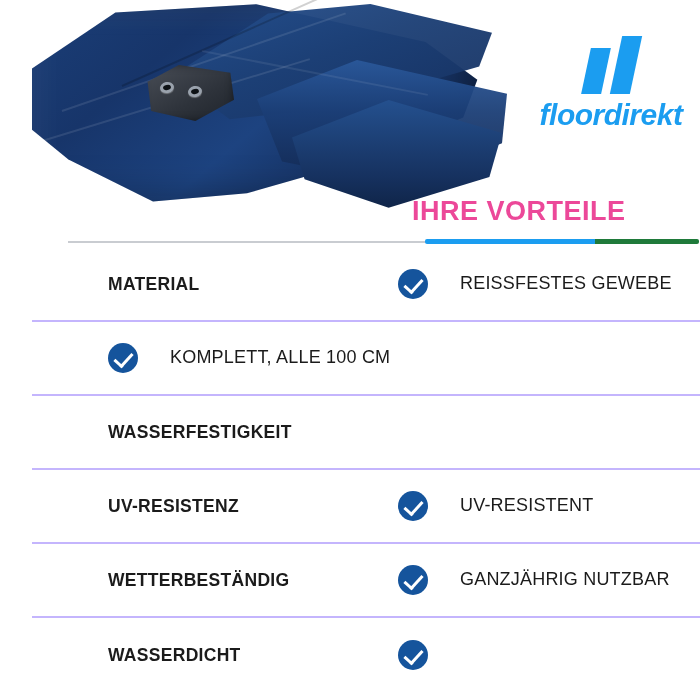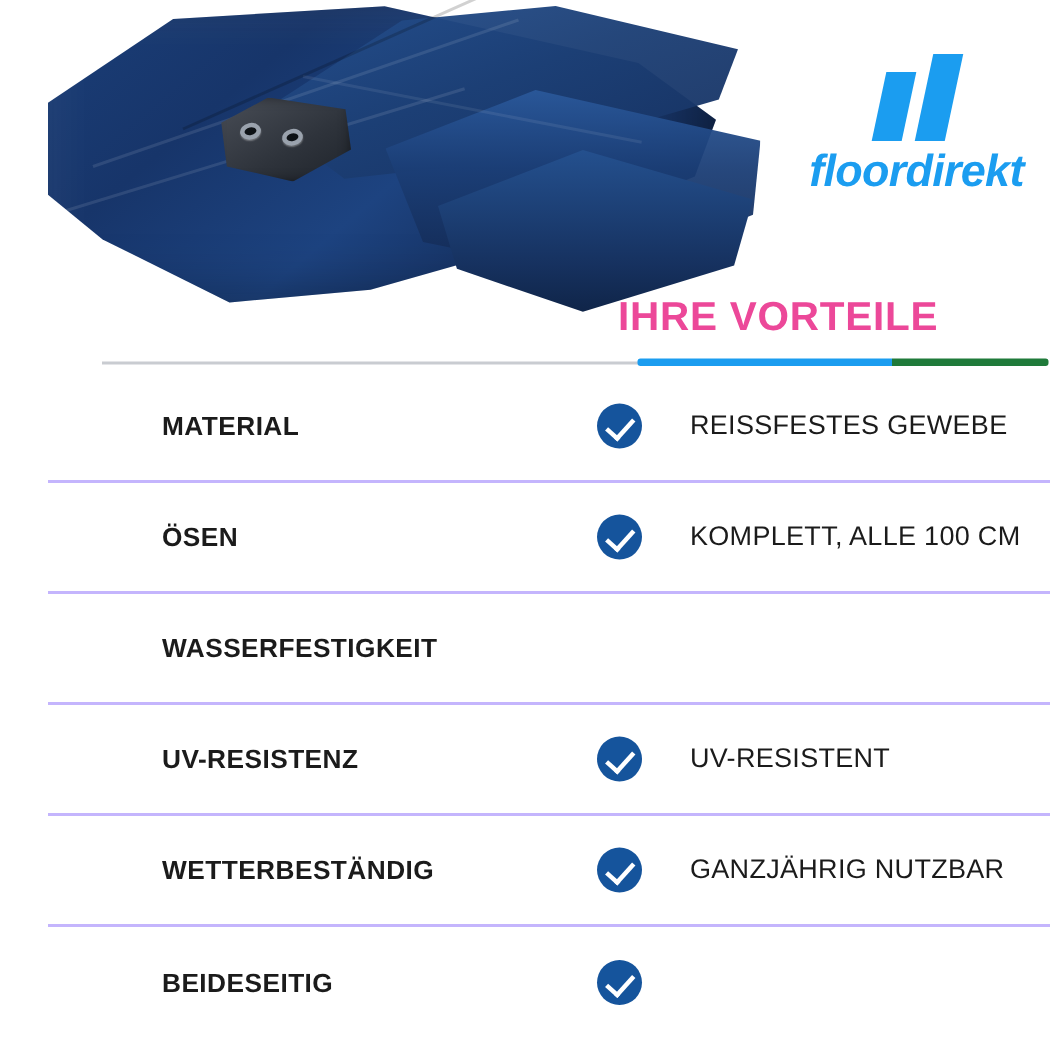--- a/index.html
+++ b/index.html
@@ -235,21 +235,20 @@
 
     <div class="row">
       <div class="row-label">MATERIAL</div>
       <div class="row-right">
         <div class="check"></div>
         <div class="row-value">REISSFESTES GEWEBE</div>
       </div>
     </div>
 
     <div class="row">
-      <div class="row-label">ÖSEN</div>
       <div class="row-right">
         <div class="check"></div>
         <div class="row-value">KOMPLETT, ALLE 100 CM</div>
       </div>
     </div>
 
     <div class="row">
       <div class="row-label">WASSERFESTIGKEIT</div>
     </div>
 
@@ -263,20 +262,20 @@
 
     <div class="row">
       <div class="row-label">WETTERBESTÄNDIG</div>
       <div class="row-right">
         <div class="check"></div>
         <div class="row-value">GANZJÄHRIG NUTZBAR</div>
       </div>
     </div>
 
     <div class="row">
-      <div class="row-label">BEIDESEITIG</div>
+      <div class="row-label">WASSERDICHT</div>
       <div class="row-right">
         <div class="check"></div>
       </div>
     </div>
 
   </div>
 </div>
 
 </body></html>

